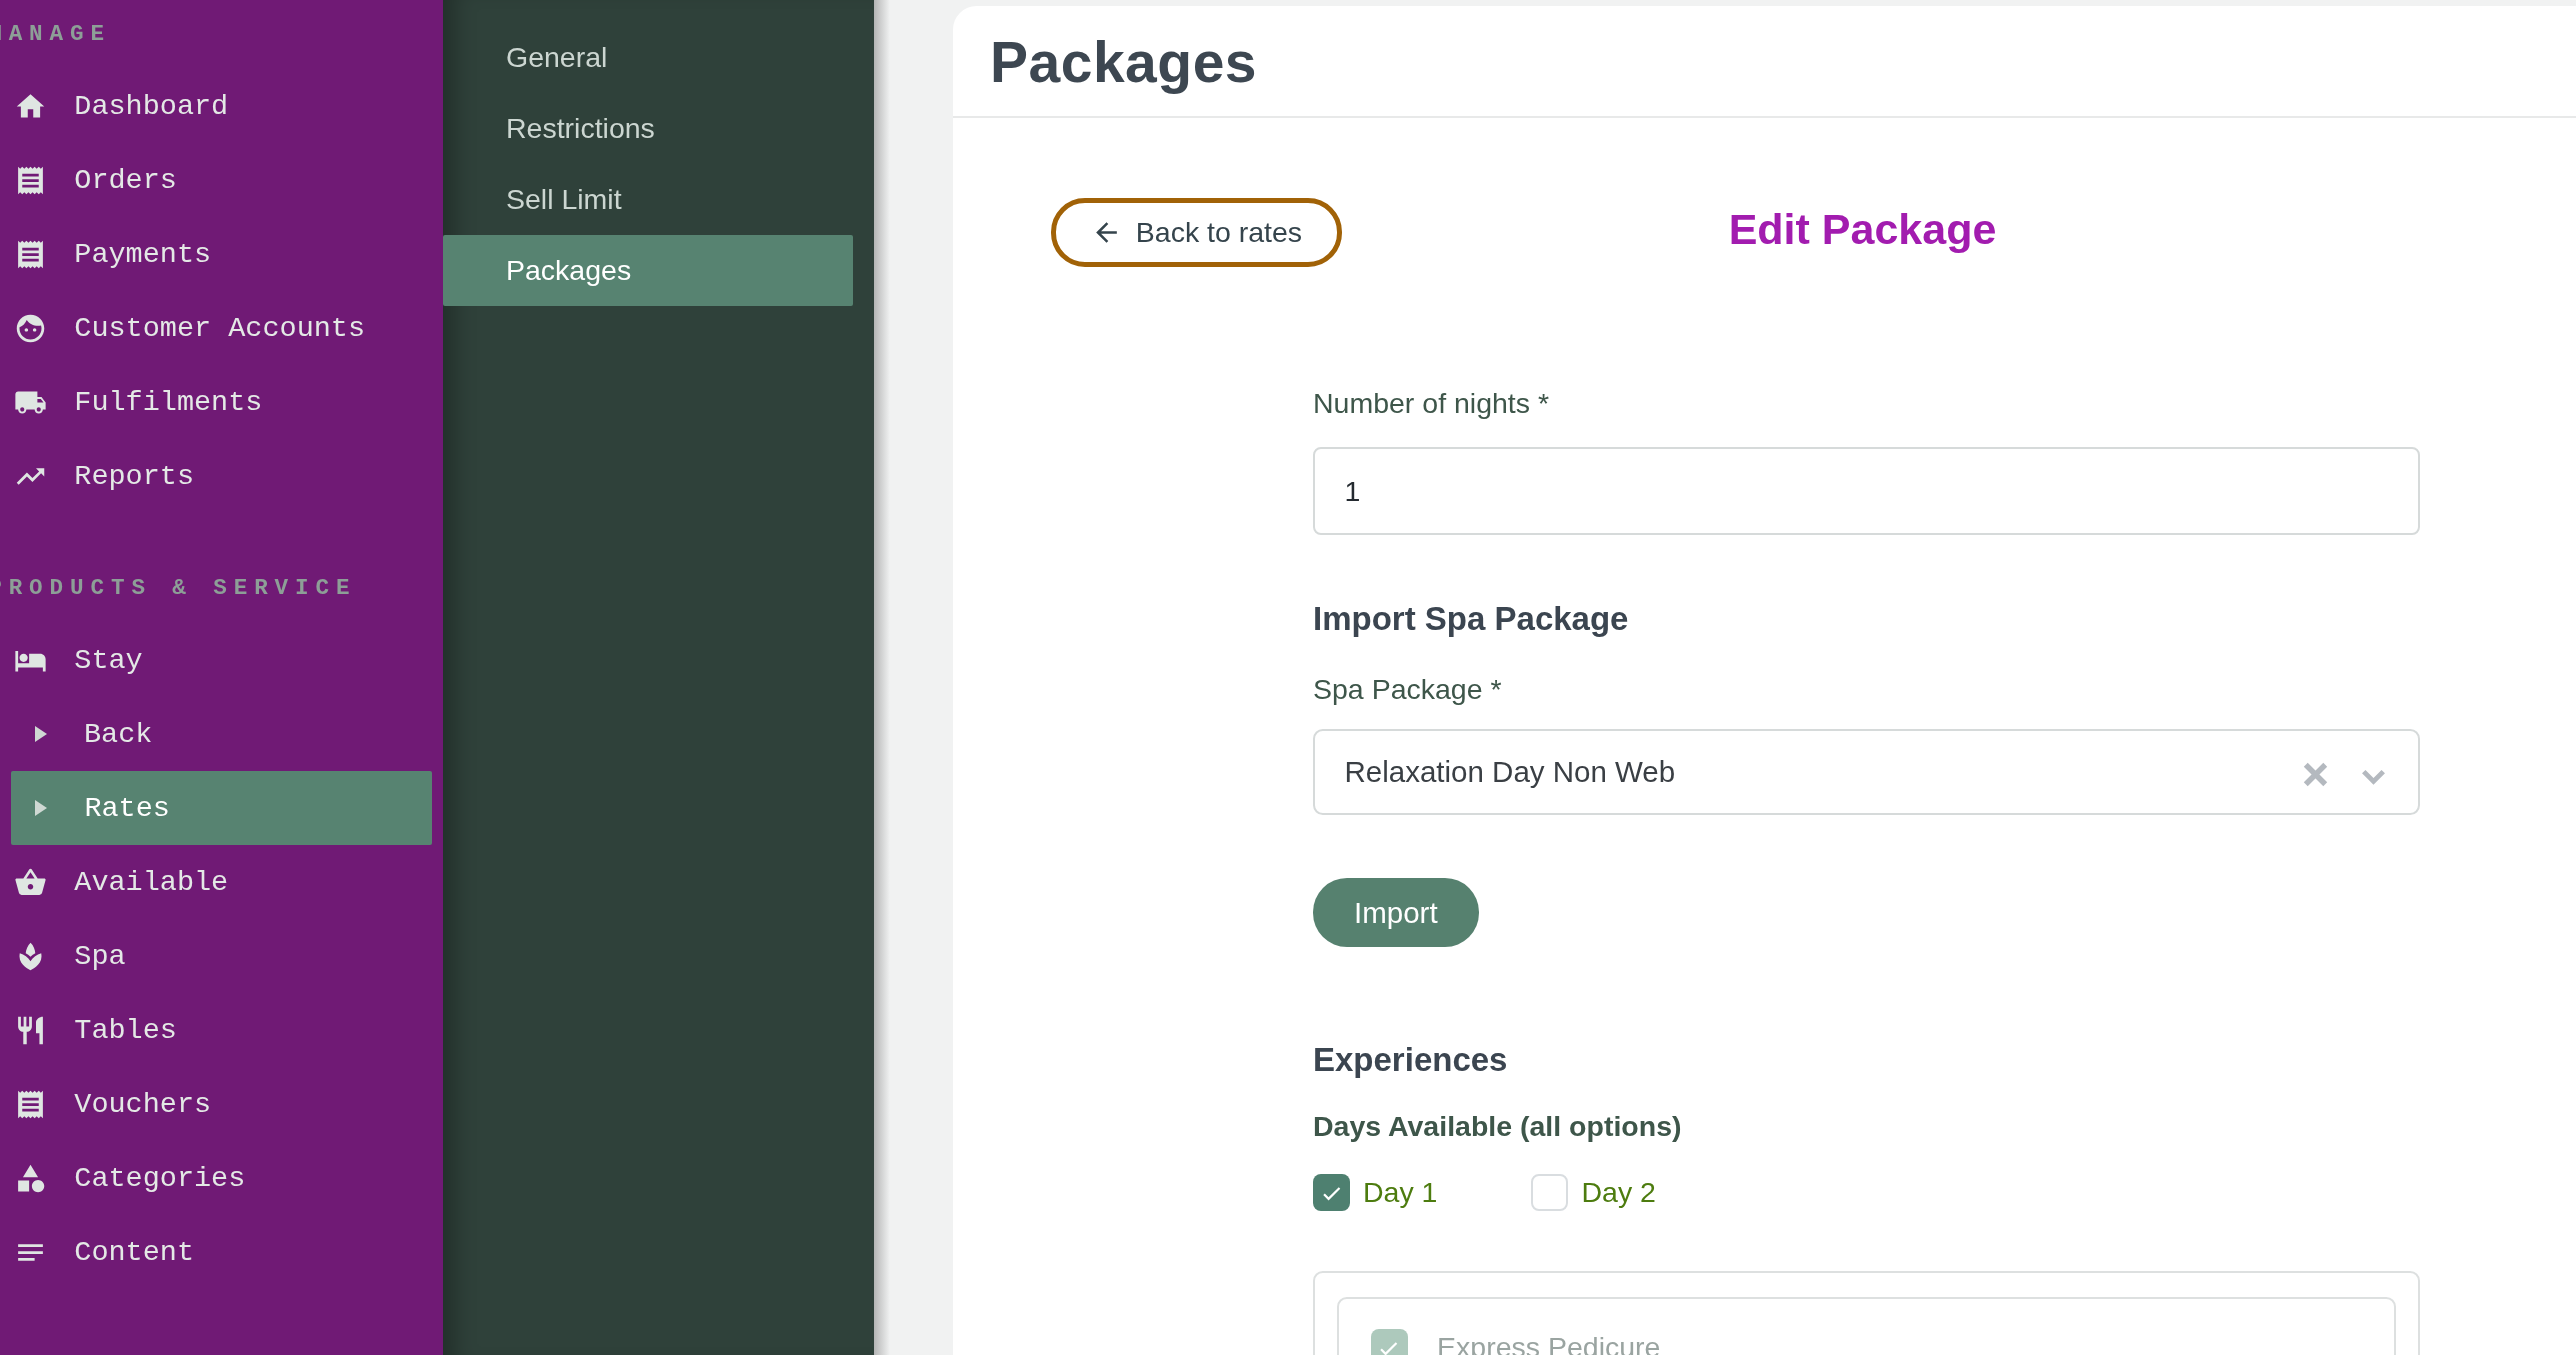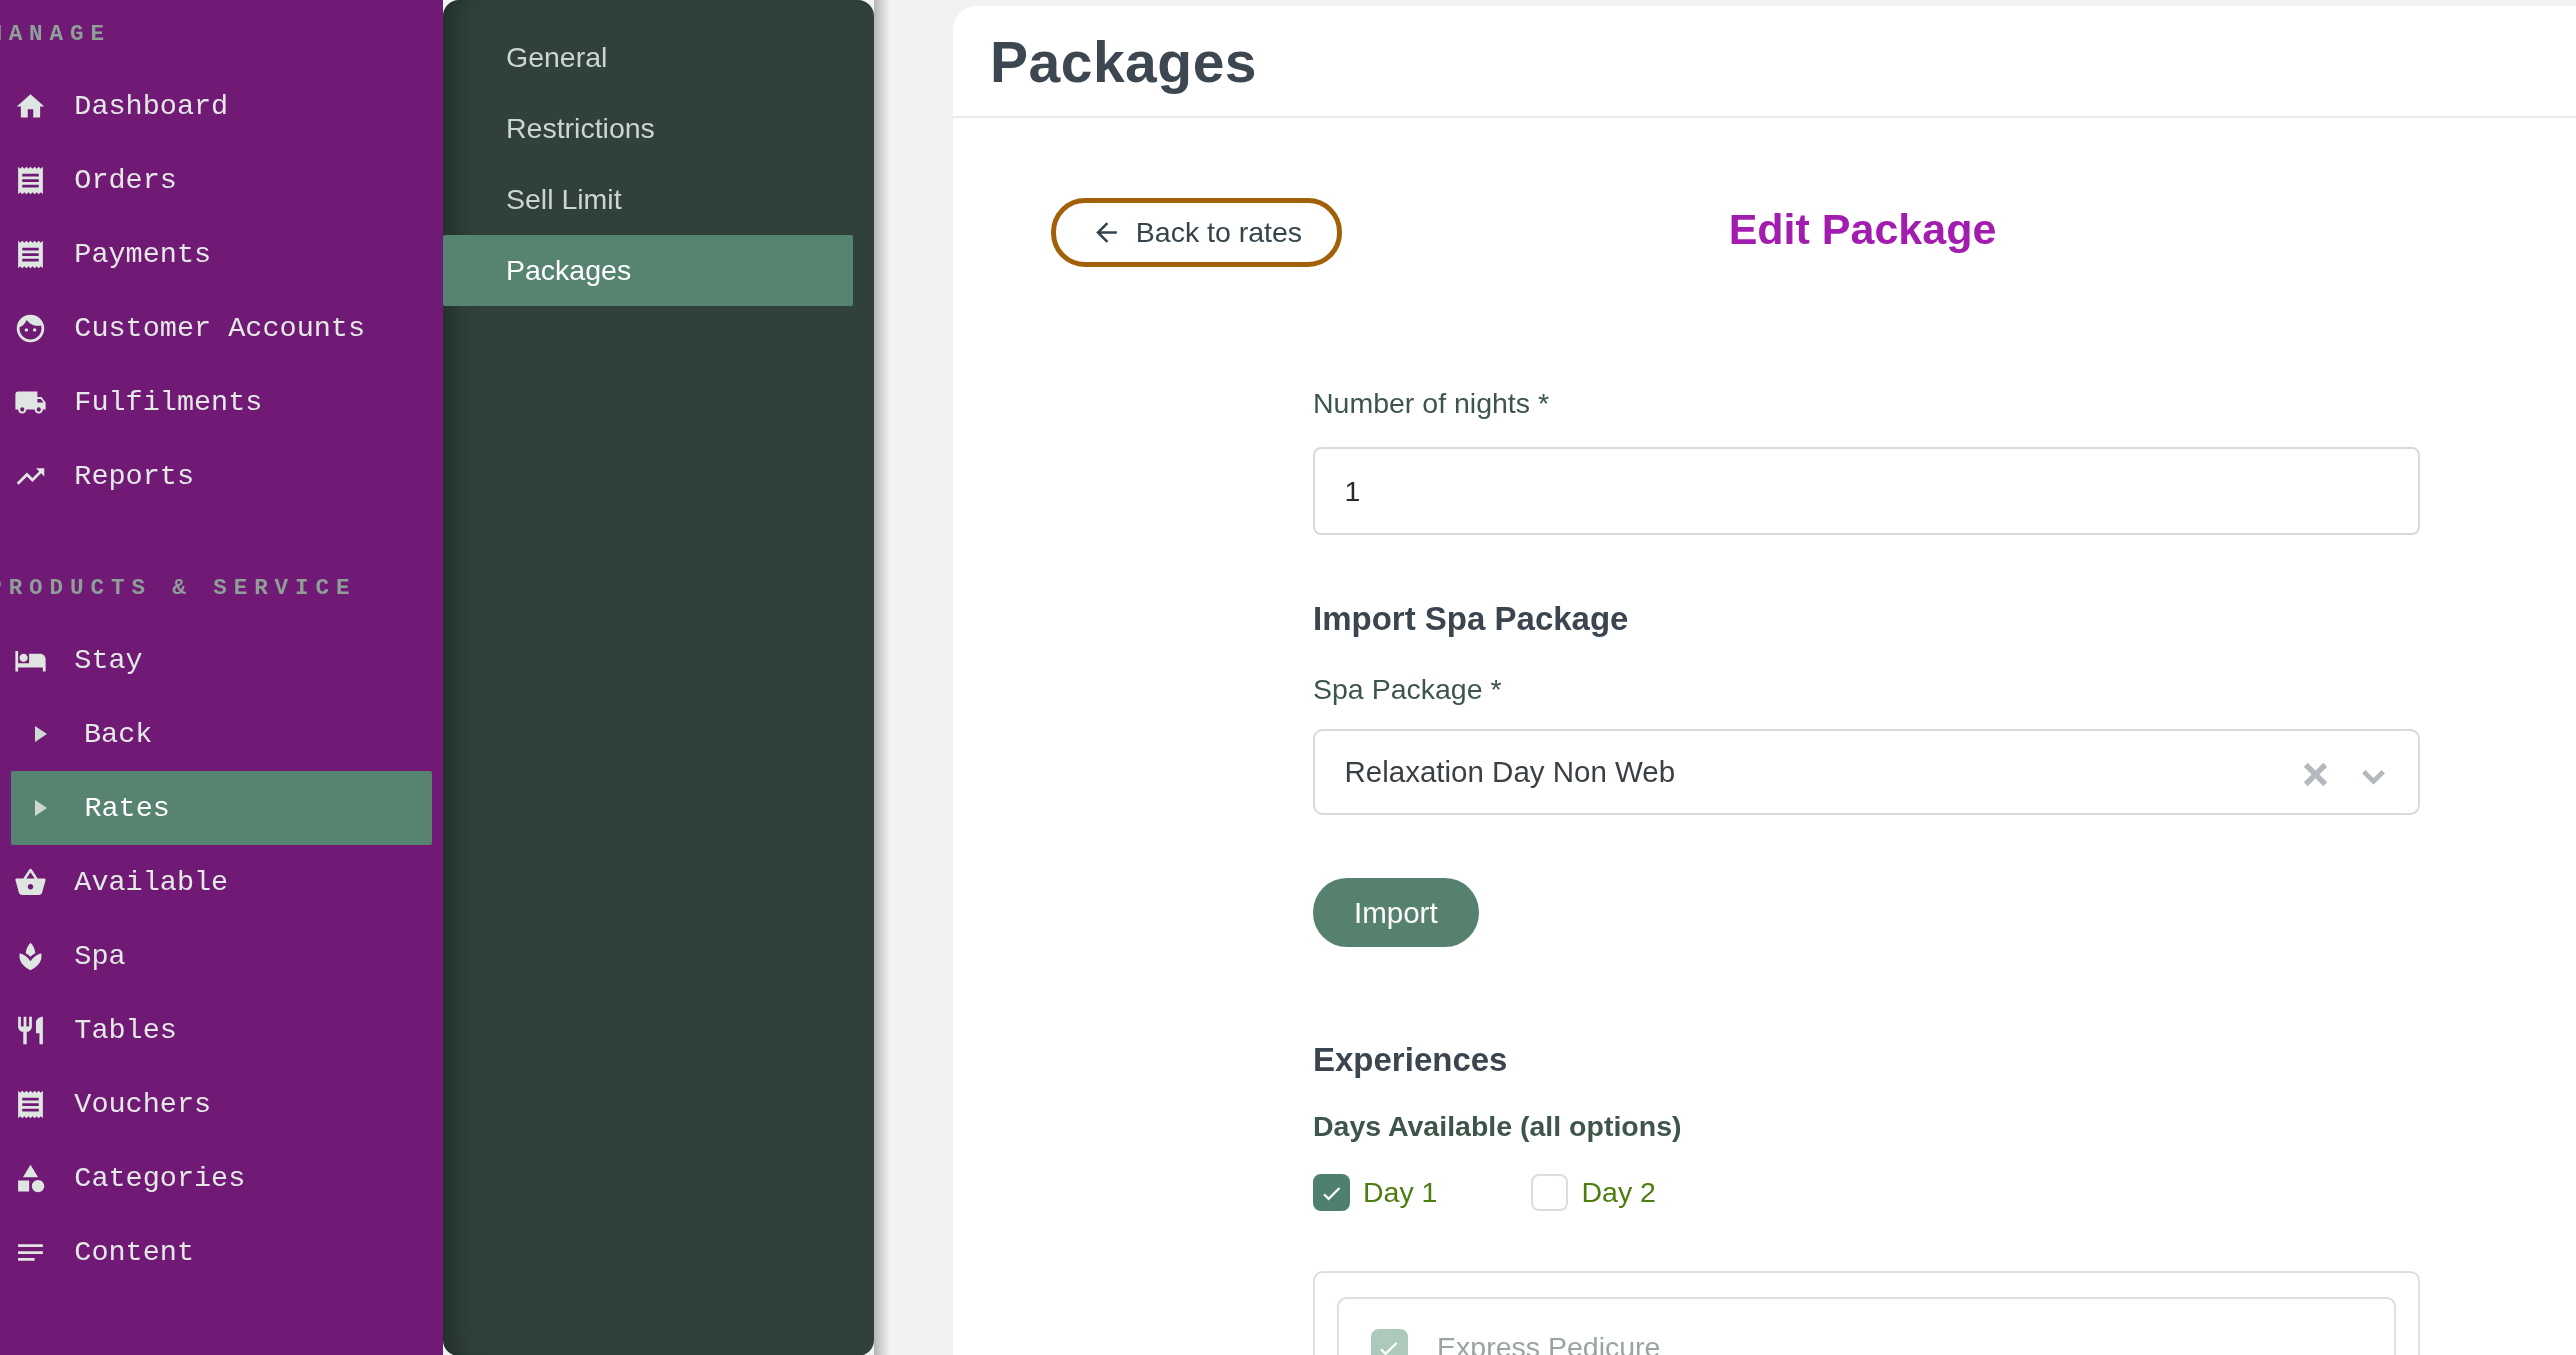--- a/index.html
+++ b/index.html
@@ -41,21 +41,20 @@
   .nav-item.active-row {
     background:#578371; margin:0 10.8px; border-radius:2px; color:#ffffff;
   }
   .nav-item.sub.active-row { padding-left:24.6px; }
 
   
   .submenu {
     width:431px; height:100%; flex:0 0 431px;
     background:#2f413a; padding-top:21.6px;
     box-shadow:inset 25.5px 0 21.6px -13.8px rgba(0,0,0,0.28);
-    border-radius:16px;
   }
   .submenu-item {
     height:71px; line-height:71px; padding-left:63px;
     color:#ccd6d1; font-size:28.5px; cursor:pointer; white-space:nowrap;
   }
   .submenu-item.active-row {
     background:#578371; color:#ffffff; margin-right:20.6px; border-radius:2px;
   }
 
   

